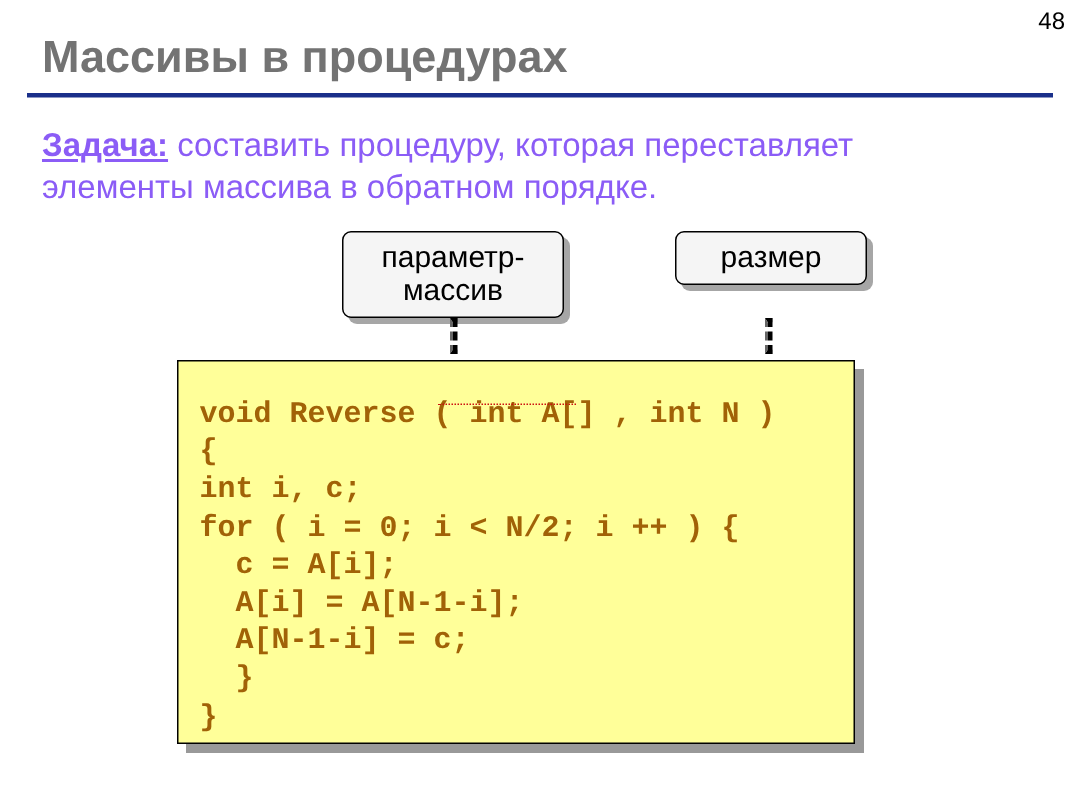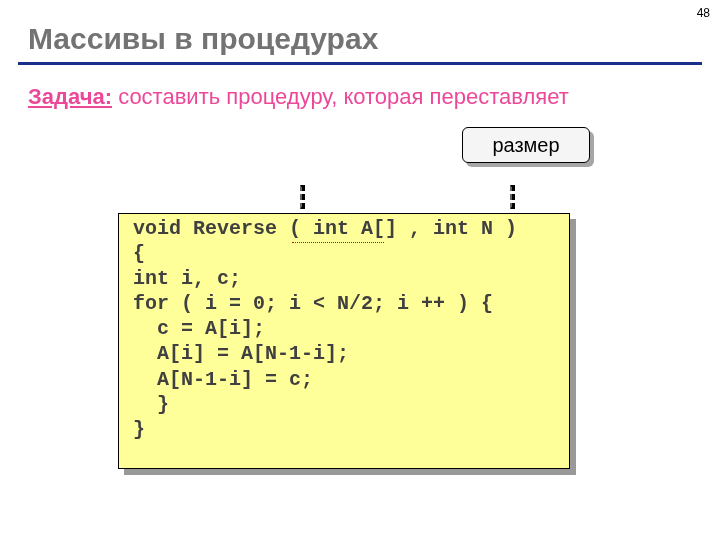--- a/index.html
+++ b/index.html
@@ -8,39 +8,39 @@
     height: 540px;
     background: #ffffff;
     font-family: Arial, Helvetica, sans-serif;
     position: relative;
     overflow: hidden;
   }
   .page-number {
     position: absolute;
     top: 6px;
     right: 10px;
-    font-size: 12px;
+    font-size: 16px;
     color: #000;
   }
   .title {
     font-size: 30px;
     font-weight: bold;
     color: #737373;
     padding: 22px 0 6px 28px;
   }
   .title-underline {
     height: 3px;
     background: #1a2f8a;
     margin: 0 18px 0 18px;
   }
   .task {
     padding: 18px 28px 0 28px;
     font-size: 22px;
     line-height: 1.25;
-    color: #ec4899;
+    color: #8b5cf6;
   }
   .task-label {
     text-decoration: underline;
     font-weight: bold;
   }
   .diagram-area {
     position: relative;
     height: 360px;
     margin-top: 14px;
   }
@@ -49,21 +49,21 @@
     background: #f5f5f5;
     border: 1.5px solid #000;
     border-radius: 6px;
     padding: 6px 18px;
     font-size: 20px;
     text-align: center;
     line-height: 1.1;
     box-shadow: 4px 4px 0 rgba(0,0,0,0.35);
   }
   .callout-1 { top: 2px; left: 228px; width: 148px; }
-  .callout-2 { top: 2px; left: 450px; width: 128px; margin-left: 12px; }
+  .callout-2 { top: 2px; left: 450px; width: 128px; }
 
   
   .leader {
     position: absolute;
     width: 0; height: 0;
     border-style: dashed;
   }
   .leader1 {
     top: 60px; left: 300px;
     width: 1px; height: 24px;
@@ -84,25 +84,25 @@
     background: rgba(0,0,0,0.4);
   }
   .codebox {
     position: absolute;
     top: 88px;
     left: 118px;
     width: 452px;
     height: 256px;
     background: #ffff99;
     border: 1.5px solid #000;
-    padding: 2px 14px;
+    padding: 23px 14px;
     font-family: "Courier New", monospace;
     font-size: 20px;
     line-height: 1.26;
-    color: #404040;
+    color: #a16207;
     white-space: pre;
     font-weight: bold;
   }
   .param-underline {
     position: absolute;
     top: 117px;
     left: 292px;
     width: 92px;
     height: 1px;
     border-top: 1.5px dotted #c11;
@@ -111,24 +111,29 @@
 </head>
 <body>
 
 <div class="page-number">48</div>
 
 <h1 class="title">Массивы в процедурах</h1>
 <div class="title-underline"></div>
 
 <div class="task">
   <span class="task-label">Задача:</span><span> составить процедуру, которая переставляет</span><br>
+  <span>элементы массива в обратном порядке.</span>
 </div>
 
 <div class="diagram-area">
 
+  <div class="callout callout-1">
+    <div>параметр-</div>
+    <div>массив</div>
+  </div>
 
   <div class="callout callout-2">
     <div>размер</div>
   </div>
 
   <div class="leader leader1"></div>
   <div class="leader leader2"></div>
 
   <div class="codebox-shadow"></div>
   <div class="codebox">void Reverse ( int A[] , int N )

